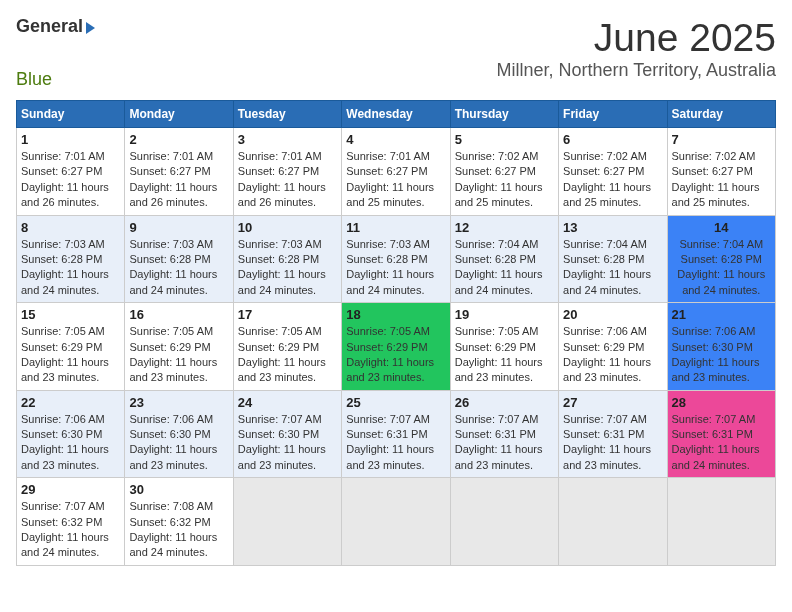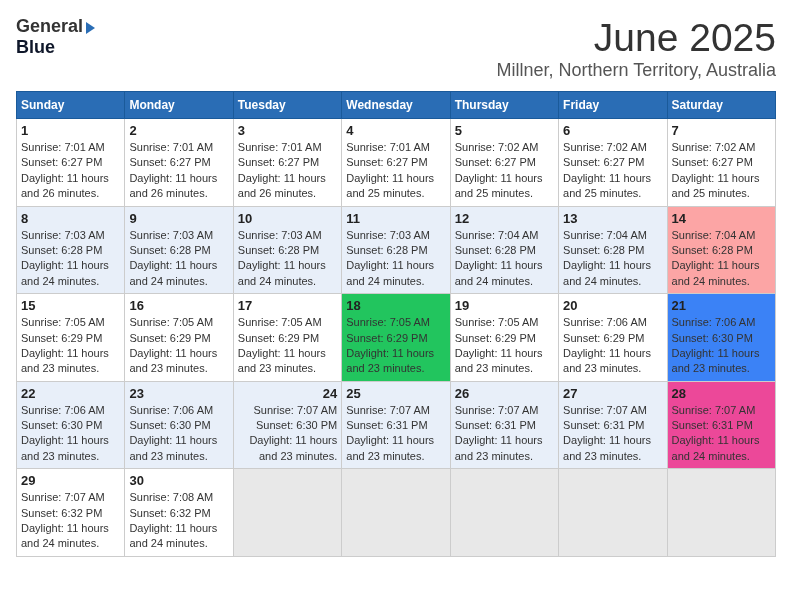--- a/index.html
+++ b/index.html
@@ -13,20 +13,21 @@
     .header {
       display: flex;
       justify-content: space-between;
       align-items: flex-start;
       margin-bottom: 10px;
     }
     .logo {
       display: flex;
       flex-direction: column;
       align-items: flex-start;
+      gap: 32px;
     }
     .title-block {
       text-align: right;
     }
     .month-title {
       font-size: 39px;
       color: #333;
       font-weight: normal;
     }
     .location {
@@ -78,21 +79,21 @@
   </style>
 </head>
 <body>
 
 <div class="header">
   <div class="logo">
     <div style="display:flex; align-items:center;">
       <span style="font-size:18px; font-weight:bold; color:#333;">General</span>
       <span style="display:inline-block; width:0; height:0; border-left:9px solid #2a6db5; border-top:6px solid transparent; border-bottom:6px solid transparent; margin-left:3px; margin-top:2px;"></span>
     </div>
-    <span style="font-size:18px; font-weight:bold; color:#0f172a;">Blue</span>
+    <span style="font-size:18px; font-weight:normal; color:#4d7c0f;">Blue</span>
   </div>
   <div class="title-block">
     <div class="month-title">June 2025</div>
     <div class="location">Millner, Northern Territory, Australia</div>
   </div>
 </div>
 
 <table class="calendar">
   <thead>
     <tr>
@@ -180,21 +181,21 @@
           <div class="day-info" style="white-space: pre-line;">Sunrise: 7:04 AM
 Sunset: 6:28 PM
 Daylight: 11 hours and 24 minutes.</div>
         </td>
         <td style="background-color: rgb(232, 239, 249);">
           <span class="day-number">13</span>
           <div class="day-info" style="white-space: pre-line;">Sunrise: 7:04 AM
 Sunset: 6:28 PM
 Daylight: 11 hours and 24 minutes.</div>
         </td>
-        <td style="background-color: #fca5a5;">
+        <td style="background-color: #3b82f6; text-align: center;">
           <span class="day-number">14</span>
           <div class="day-info" style="white-space: pre-line;">Sunrise: 7:04 AM
 Sunset: 6:28 PM
 Daylight: 11 hours and 24 minutes.</div>
         </td>
       </tr>
       <tr>
         <td style="background-color: rgb(255, 255, 255); margin-top: 44px;">
           <span class="day-number">15</span>
           <div class="day-info" style="white-space: pre-line;">Sunrise: 7:05 AM
@@ -244,21 +245,21 @@
           <div class="day-info" style="white-space: pre-line;">Sunrise: 7:06 AM
 Sunset: 6:30 PM
 Daylight: 11 hours and 23 minutes.</div>
         </td>
         <td style="background-color: rgb(232, 239, 249);">
           <span class="day-number">23</span>
           <div class="day-info" style="white-space: pre-line;">Sunrise: 7:06 AM
 Sunset: 6:30 PM
 Daylight: 11 hours and 23 minutes.</div>
         </td>
-        <td style="background-color: rgb(232, 239, 249); text-align: right;">
+        <td style="background-color: rgb(232, 239, 249);">
           <span class="day-number">24</span>
           <div class="day-info" style="white-space: pre-line;">Sunrise: 7:07 AM
 Sunset: 6:30 PM
 Daylight: 11 hours and 23 minutes.</div>
         </td>
         <td style="background-color: rgb(232, 239, 249);">
           <span class="day-number">25</span>
           <div class="day-info" style="white-space: pre-line;">Sunrise: 7:07 AM
 Sunset: 6:31 PM
 Daylight: 11 hours and 23 minutes.</div>

